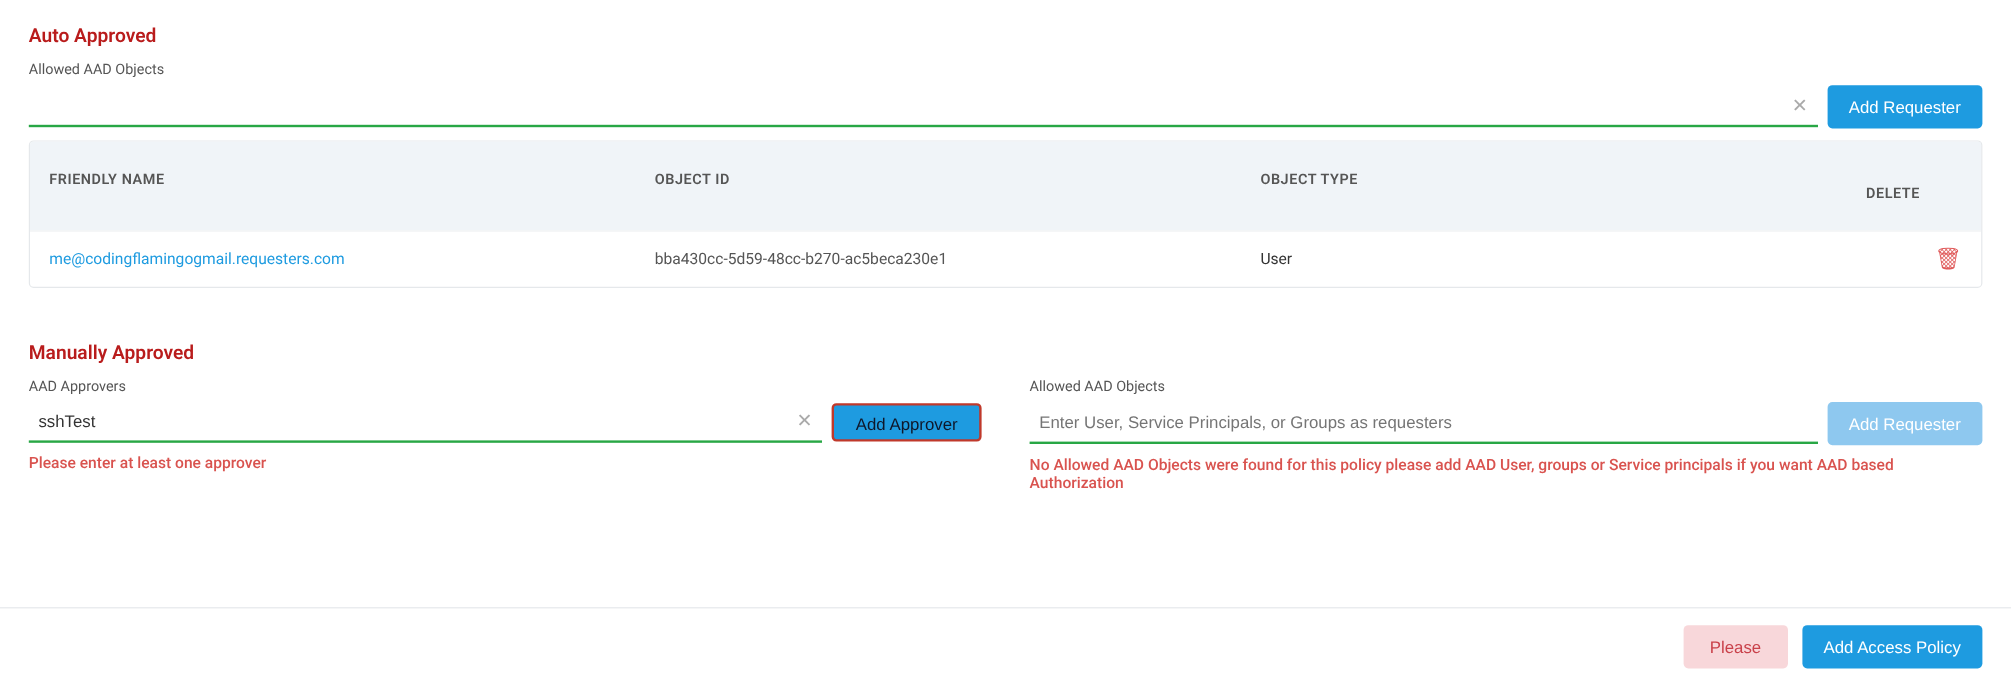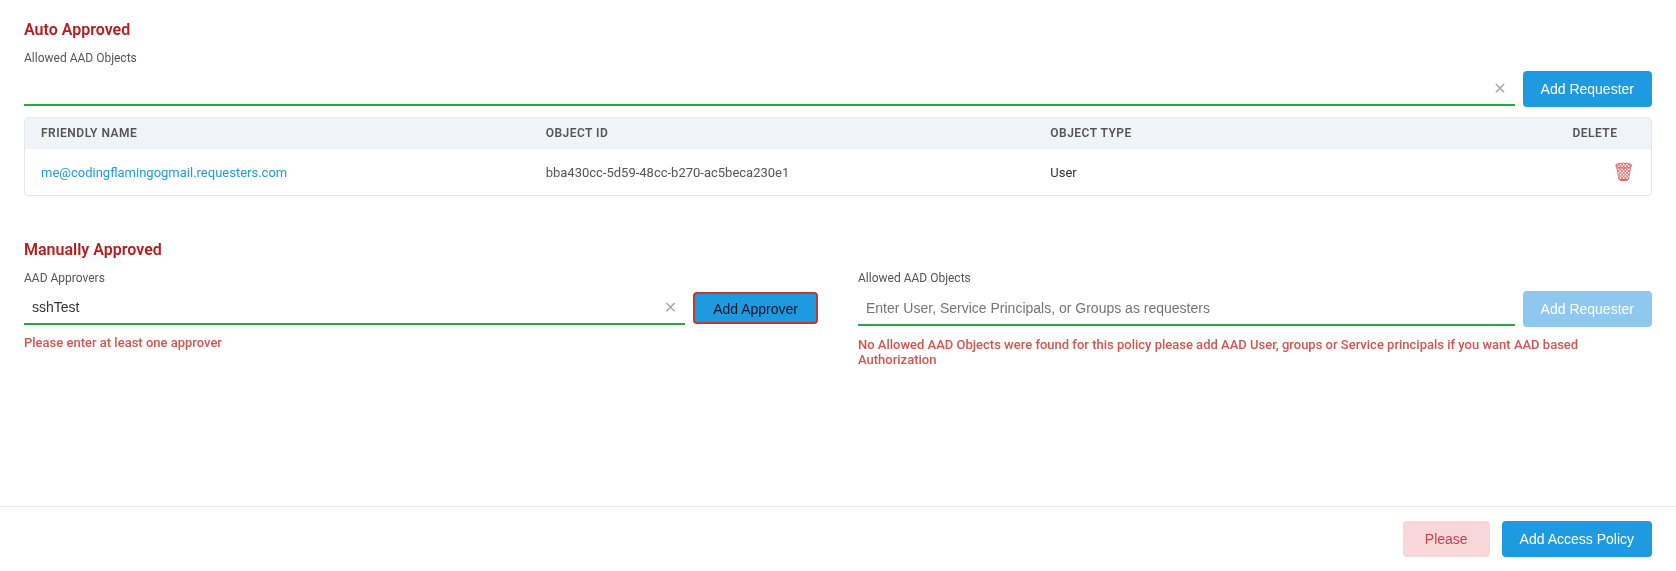--- a/index.html
+++ b/index.html
@@ -60,21 +60,21 @@
     .table-container {
       border: 1px solid #e5e8eb;
       border-radius: 4px;
       overflow: hidden;
       margin-bottom: 28px;
     }
     .table-header {
       display: grid;
       grid-template-columns: 1fr 1fr 1fr 80px;
       background: #f0f4f8;
-      padding: 8px 16px;
+      padding: 24px 16px;
       font-size: 12px;
       font-weight: 600;
       color: #555;
       text-transform: uppercase;
       letter-spacing: 0.04em;
     }
     .table-row {
       display: grid;
       grid-template-columns: 1fr 1fr 1fr 80px;
       padding: 12px 16px;
@@ -192,21 +192,21 @@
         <button class="clear-btn">✕</button>
       </div>
       <button class="btn-primary">Add Requester</button>
     </div>
 
     <div class="table-container">
       <div class="table-header">
         <span>FRIENDLY NAME</span>
         <span>OBJECT ID</span>
         <span>OBJECT TYPE</span>
-        <span style="text-align:center;">DELETE</span>
+        <span style="text-align:left;margin-top:12px;">DELETE</span>
       </div>
       <div class="table-row">
         <span class="table-cell-email">me@codingflamingogmail.requesters.com</span>
         <span class="table-cell-id">bba430cc-5d59-48cc-b270-ac5beca230e1</span>
         <span class="table-cell-type">User</span>
         <div class="table-cell-delete">
           <button class="delete-btn">🗑</button>
         </div>
       </div>
     </div>

